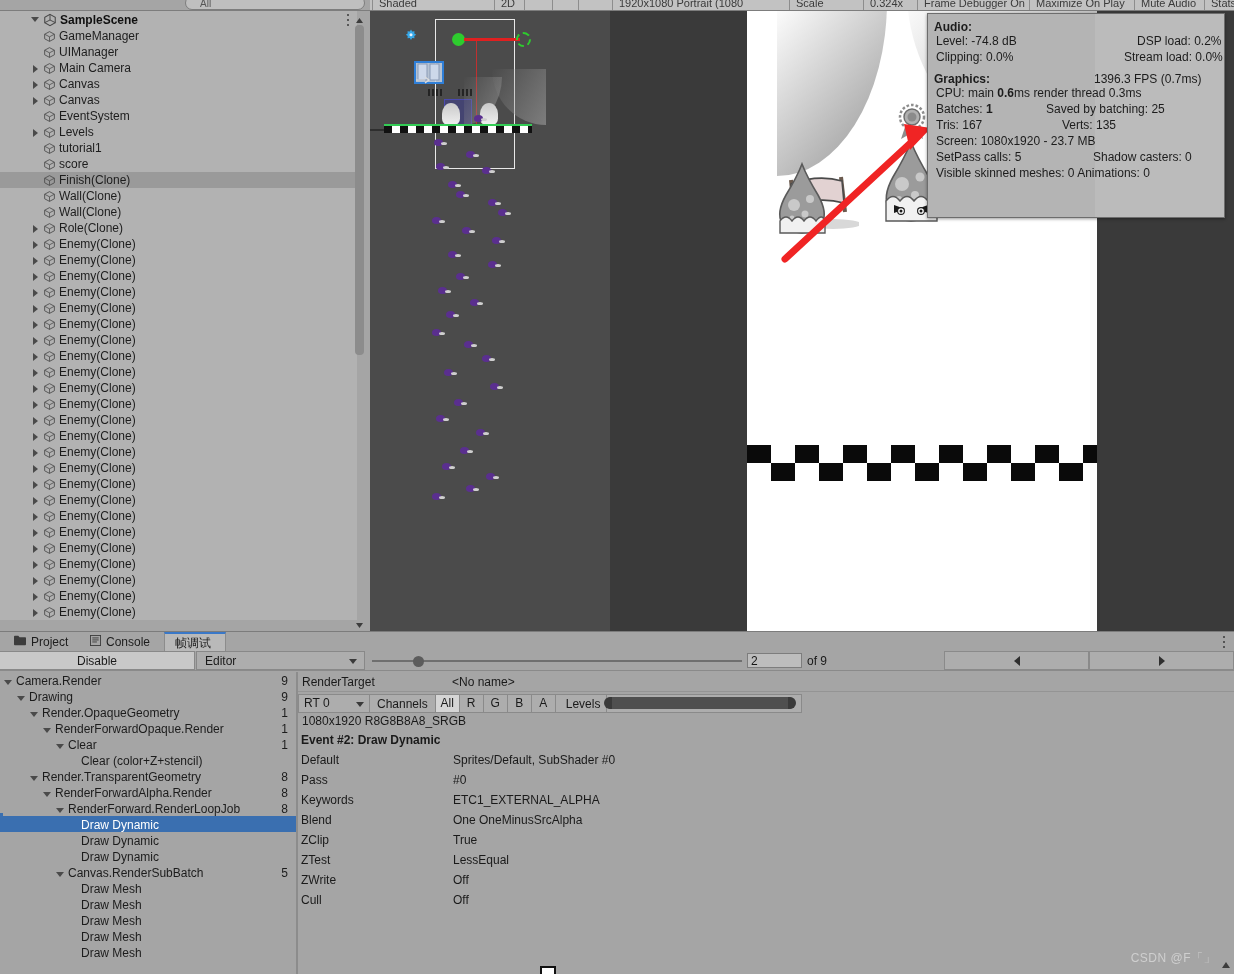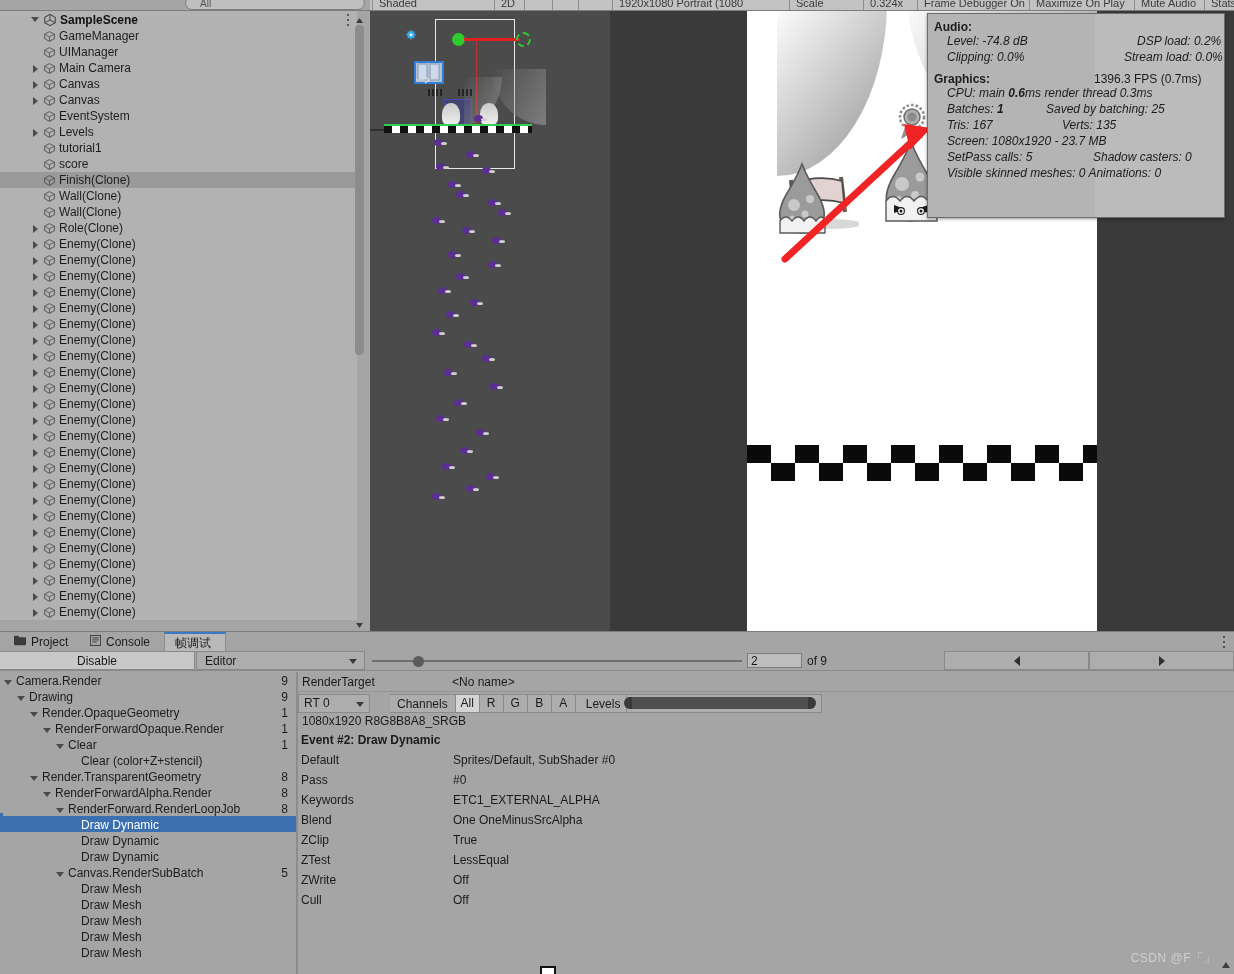--- a/index.html
+++ b/index.html
@@ -206,21 +206,21 @@
     font-size:12px; color:#1c1c1c;
   }
   #stats-shade{
     position:absolute; right:0; top:0; width:129px; height:100%;
     background:rgba(255,255,255,.10); pointer-events:none;
   }
   #stats-title{
     text-align:center; font-size:12px; padding-top:4px; color:#1c1c1c;
   }
   .stats-h{ font-weight:bold; padding-left:6px; margin-top:6px; }
-  .stats-row{ position:relative; height:16px; padding-left:19px;font-style:italic; }
+  .stats-row{ position:relative; height:16px; padding-left:8px; }
   .stats-col2{ position:absolute; left:0; }
   #stats b{ font-weight:bold; }
 
   
   #tabbar{
     position:absolute; left:0; top:631px; width:1234px; height:20px;
     background:#a5a5a5; border-top:1px solid #7c7c7c;
   }
   .tab{
     position:absolute; top:0; height:20px; display:flex; align-items:center;
@@ -309,21 +309,21 @@
     display:flex; align-items:center;
   }
   #fd-rt0{
     position:relative; width:72px; height:19px; background:#adadad;
     border:1px solid #8a8a8a; display:flex; align-items:center; padding-left:5px; font-size:12px;
   }
   #fd-rt0 .caret{
     position:absolute; right:5px; top:7px;
     border-top:5px solid #3a3a3a; border-left:4px solid transparent; border-right:4px solid transparent;
   }
-  #fd-channels-label{ padding:0 7px; font-size:12px; height:19px; line-height:19px; background:#adadad; border:1px solid #8a8a8a; border-left:none;margin-left:20px;}
+  #fd-channels-label{ padding:0 7px; font-size:12px; height:19px; line-height:19px; background:#adadad; border:1px solid #8a8a8a; border-left:none;}
   .ch-btn{
     width:24px; height:19px; background:#adadad; border:1px solid #8a8a8a; border-left:none;
     display:flex; align-items:center; justify-content:center; font-size:12px;
   }
   .ch-btn.on{ background:#d5d5d5; }
   #fd-levels-label{ padding:0 6px 0 10px; font-size:12px; height:19px; line-height:19px; background:#adadad; border:1px solid #8a8a8a; border-left:none;}
   #fd-levels-bar{
     position:relative; width:190px; height:12px; background:#4f4f4f; border-radius:6px;
     margin-left:-2px;
   }

